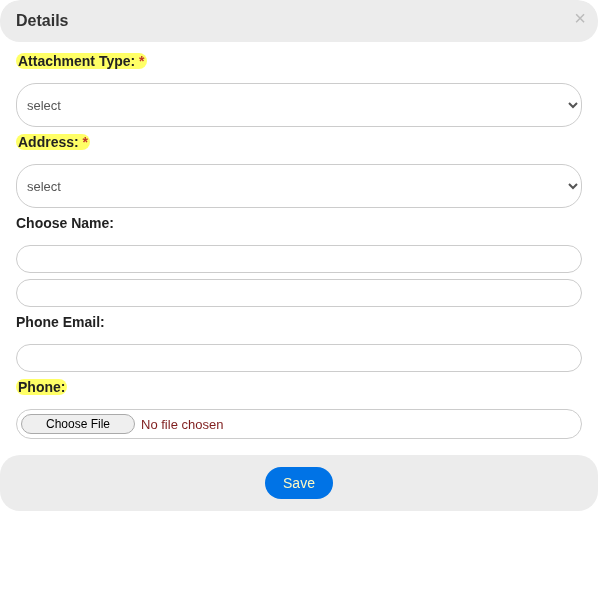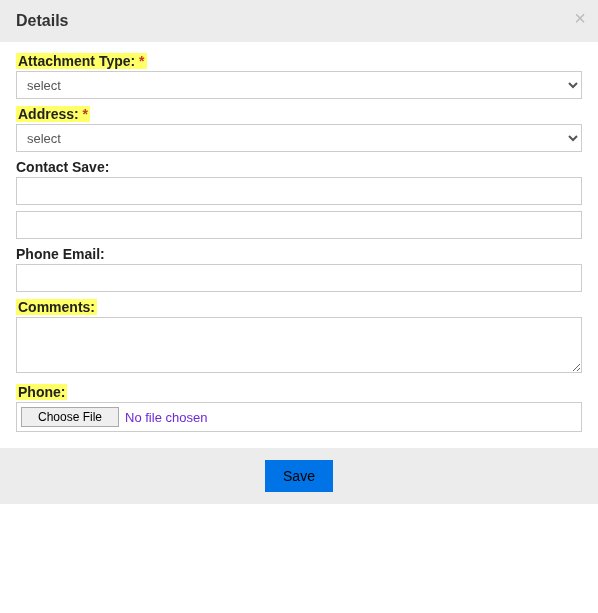--- a/index.html
+++ b/index.html
@@ -1,18 +1,19 @@
 <!DOCTYPE html>
 <html><head>
   <meta charset="utf-8">
   <style>
     * {
       box-sizing: border-box;
       margin: 0;
       padding: 0;
+      border-radius: 20px;
     }
     body {
       font-family: Arial, Helvetica, sans-serif;
       background: #fff;
       width: 598px;
       height: 613px;
       overflow: hidden;
     }
     .modal-header {
       background: #ececec;
@@ -39,37 +40,37 @@
       padding: 10px 16px;
     }
     .form-group {
       margin-bottom: 6px;
     }
     .form-label {
       display: inline-block;
       font-size: 14px;
       font-weight: bold;
       color: #222;
-      margin-bottom: 2px;
+      margin-bottom: 14px;
     }
     .highlighted {
       background: #ffff66;
       padding: 0 2px;
     }
     .required-star {
       color: #c0392b;
     }
     .form-select {
       width: 100%;
       padding: 4px 6px;
       font-size: 13px;
       color: #555;
       border: 1px solid #ccc;
       background: #fff;
-      height: 28px;
+      height: 44px;
     }
     .form-input {
       width: 100%;
       padding: 4px 6px;
       font-size: 13px;
       border: 1px solid #ccc;
       height: 28px;
     }
     .form-textarea {
       width: 100%;
@@ -82,38 +83,38 @@
     }
     .file-wrapper {
       border: 1px solid #ccc;
       padding: 4px;
       display: flex;
       align-items: center;
       gap: 6px;
     }
     .choose-file-btn {
       font-size: 12px;
-      padding: 2px 16px;
+      padding: 2px 24px;
       background: #efefef;
       border: 1px solid #aaa;
       cursor: pointer;
       text-align: center;
     }
     .file-status {
       font-size: 13px;
-      color: #6d28d9;
+      color: #7f1d1d;
     }
     .modal-footer {
       background: #ececec;
       padding: 12px 16px;
       text-align: center;
     }
     .save-btn {
       background: #0073e6;
-      color: #000000;
+      color: #fef9c3;
       border: none;
       padding: 8px 18px;
       font-size: 14px;
       cursor: pointer;
     }
   </style>
 </head>
 <body>
 
 <div class="modal-header">
@@ -137,37 +138,33 @@
     <span class="form-label highlighted">
       <span>Address:</span>
       <span class="required-star">*</span>
     </span>
     <select class="form-select">
       <option>select</option>
     </select>
   </div>
 
   <div class="form-group">
-    <span class="form-label">Contact Save:</span>
+    <span class="form-label">Choose Name:</span>
     <input type="text" class="form-input" value="" style="">
   </div>
 
   <div class="form-group">
     <input type="text" class="form-input" value="" style="">
   </div>
 
   <div class="form-group">
     <span class="form-label">Phone Email:</span>
     <input type="text" class="form-input" value="" style="">
   </div>
 
-  <div class="form-group">
-    <span class="form-label highlighted">Comments:</span>
-    <textarea class="form-textarea" style=""></textarea>
-  </div>
 
 
   <div class="form-group">
     <span class="form-label highlighted">Phone:</span>
     <div class="file-wrapper">
       <button class="choose-file-btn">Choose File</button>
       <span class="file-status">No file chosen</span>
     </div>
   </div>
 

